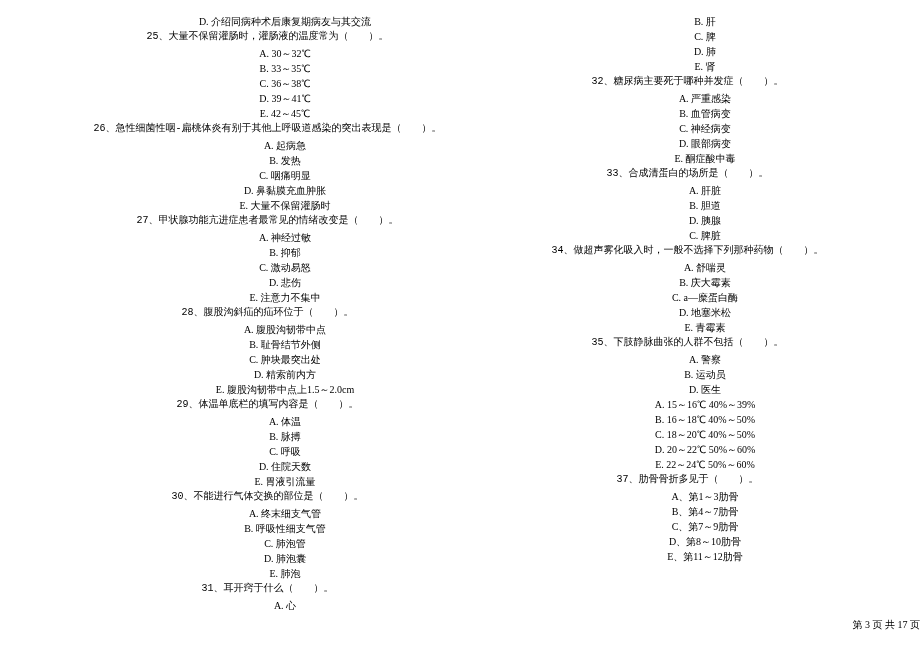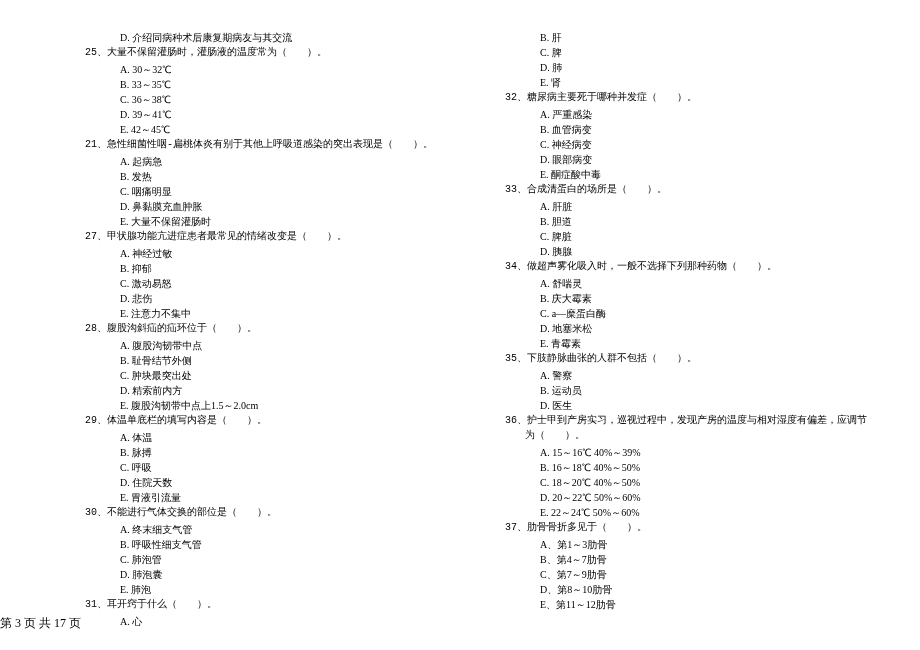--- a/index.html
+++ b/index.html
@@ -11,22 +11,23 @@
       width: 920px;
       height: 650px;
       background: #fff;
       font-family: "SimSun", "宋体", serif;
       font-size: 10px;
       color: #000;
       position: relative;
     }
     .container {
       display: flex;
-      padding: 30px 40px 0 40px;
+      padding: 14px 40px 0 40px;
       height: 610px;
+      text-align: center;
     }
     .column {
       flex: 1;
       padding: 0 10px;
     }
     .question {
       margin-bottom: 2px;
       line-height: 1.5;
       font-family: Liberation Mono, monospace;
     }
@@ -35,40 +36,40 @@
       text-indent: -20px;
     }
     .option {
       padding-left: 70px;
       line-height: 1.5;
     }
     .footer {
       position: absolute;
       bottom: 18px;
       width: 100%;
-      text-align: left;
-      font-size: 12px;
+      text-align: right;
+      font-size: 10px;
     }
   </style>
 </head>
 <body>
 
 <div class="container">
   <div class="column" id="left-col">
       <div class="option">D. 介绍同病种术后康复期病友与其交流</div>
       <div class="question">
         <div class="q-text">25、大量不保留灌肠时，灌肠液的温度常为（　　）。</div>
       </div>
       <div class="option">A. 30～32℃</div>
       <div class="option">B. 33～35℃</div>
       <div class="option">C. 36～38℃</div>
       <div class="option">D. 39～41℃</div>
       <div class="option">E. 42～45℃</div>
       <div class="question">
-        <div class="q-text">21、急性细菌性咽-扁桃体炎有别于其他上呼吸道感染的突出表现是（　　）。</div>
+        <div class="q-text">26、急性细菌性咽-扁桃体炎有别于其他上呼吸道感染的突出表现是（　　）。</div>
       </div>
       <div class="option">A. 起病急</div>
       <div class="option">B. 发热</div>
       <div class="option">C. 咽痛明显</div>
       <div class="option">D. 鼻黏膜充血肿胀</div>
       <div class="option">E. 大量不保留灌肠时</div>
       <div class="question">
         <div class="q-text">27、甲状腺功能亢进症患者最常见的情绪改变是（　　）。</div>
       </div>
       <div class="option">A. 神经过敏</div>
@@ -116,39 +117,36 @@
       <div class="option">A. 严重感染</div>
       <div class="option">B. 血管病变</div>
       <div class="option">C. 神经病变</div>
       <div class="option">D. 眼部病变</div>
       <div class="option">E. 酮症酸中毒</div>
       <div class="question">
         <div class="q-text">33、合成清蛋白的场所是（　　）。</div>
       </div>
       <div class="option">A. 肝脏</div>
       <div class="option">B. 胆道</div>
+      <div class="option">D. 胰腺</div>
       <div class="option">C. 脾脏</div>
-      <div class="option">D. 胰腺</div>
       <div class="question">
         <div class="q-text">34、做超声雾化吸入时，一般不选择下列那种药物（　　）。</div>
       </div>
       <div class="option">A. 舒喘灵</div>
       <div class="option">B. 庆大霉素</div>
       <div class="option">C. a—糜蛋白酶</div>
       <div class="option">D. 地塞米松</div>
       <div class="option">E. 青霉素</div>
       <div class="question">
         <div class="q-text">35、下肢静脉曲张的人群不包括（　　）。</div>
       </div>
       <div class="option">A. 警察</div>
       <div class="option">B. 运动员</div>
       <div class="option">D. 医生</div>
-      <div class="question">
-        <div class="q-text">36、护士甲到产房实习，巡视过程中，发现产房的温度与相对湿度有偏差，应调节为（　　）。</div>
-      </div>
       <div class="option">A. 15～16℃ 40%～39%</div>
       <div class="option">B. 16～18℃ 40%～50%</div>
       <div class="option">C. 18～20℃ 40%～50%</div>
       <div class="option">D. 20～22℃ 50%～60%</div>
       <div class="option">E. 22～24℃ 50%～60%</div>
       <div class="question">
         <div class="q-text">37、肋骨骨折多见于（　　）。</div>
       </div>
       <div class="option">A、第1～3肋骨</div>
       <div class="option">B、第4～7肋骨</div>

